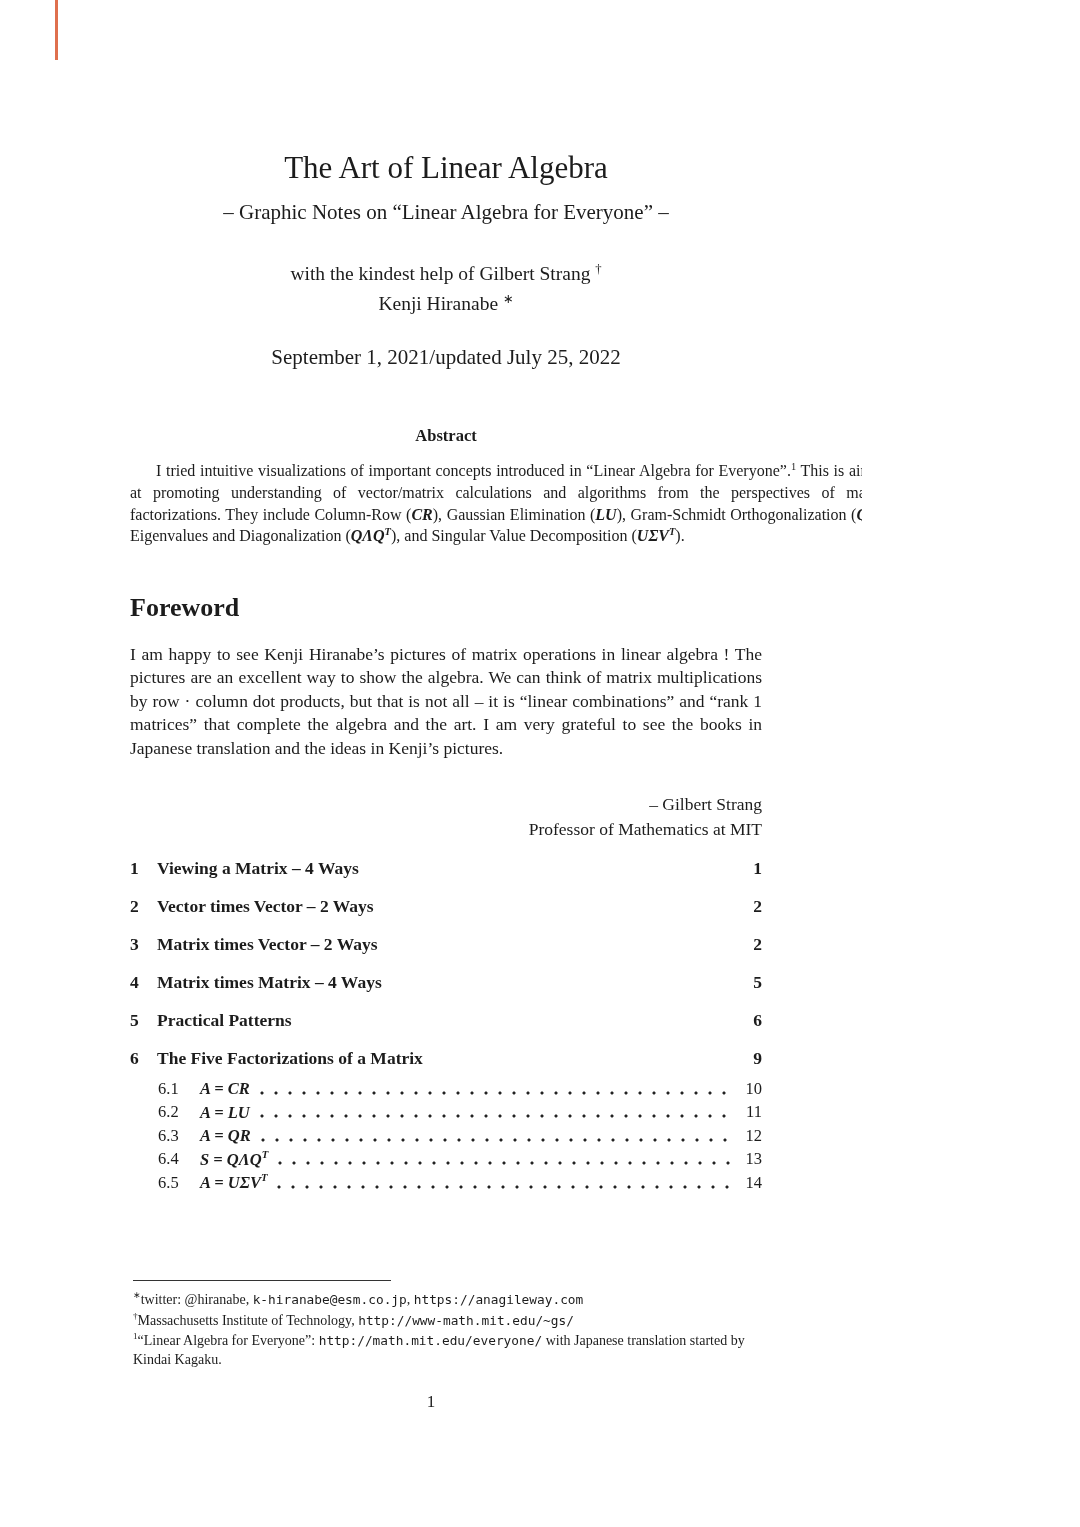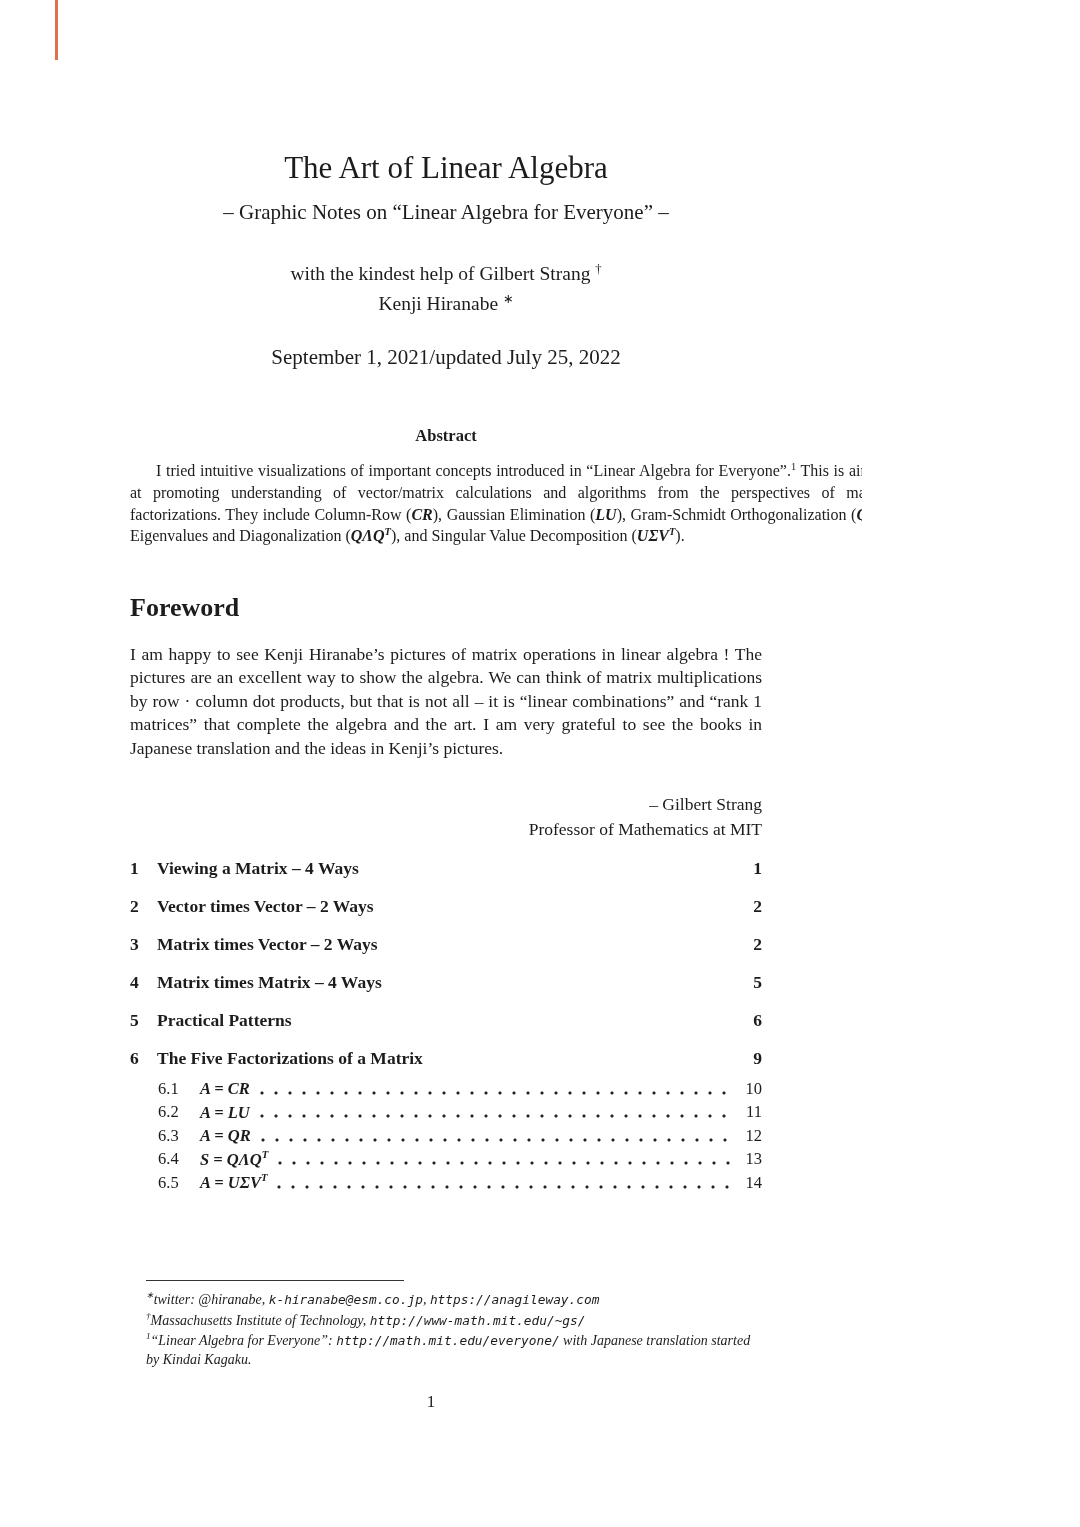--- a/index.html
+++ b/index.html
@@ -94,24 +94,23 @@
     height: 4px;
     margin: 0 4px 4px 10px;
     background-image: radial-gradient(circle at 2px 2px, #222 1.3px, transparent 1.8px);
     background-size: 14px 4px;
     background-repeat: repeat-x;
   }
   .toc-subpage { font-weight: normal; }
 
   .footnote-block {
     position: absolute;
-    left: 146px;
+    left: 133px;
     right: 100px;
     top: 1280px;
-    font-style: italic;
   }
   .footnote-rule {
     width: 258px;
     border-top: 1.5px solid #333;
     margin-bottom: 8px;
   }
   .footnote {
     font-size: 14px;
     line-height: 1.35;
   }

